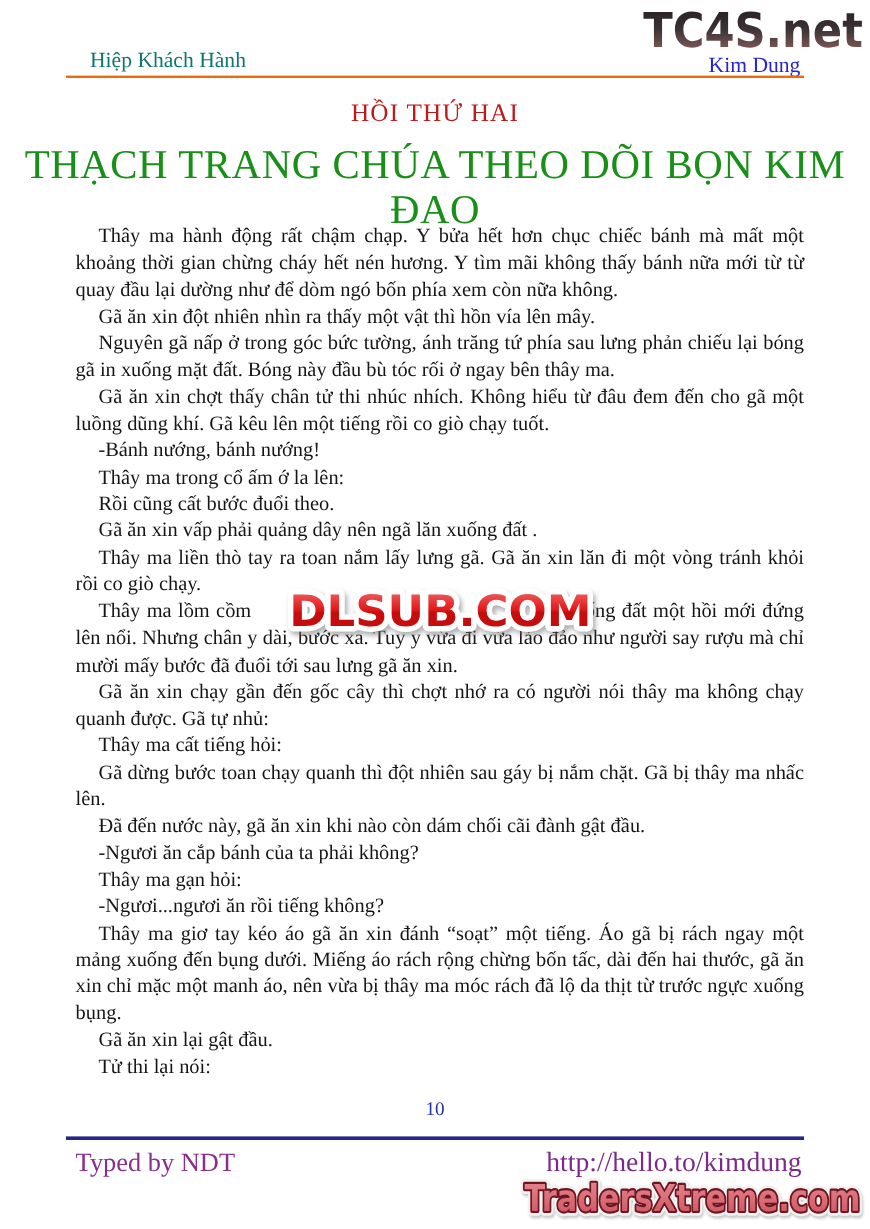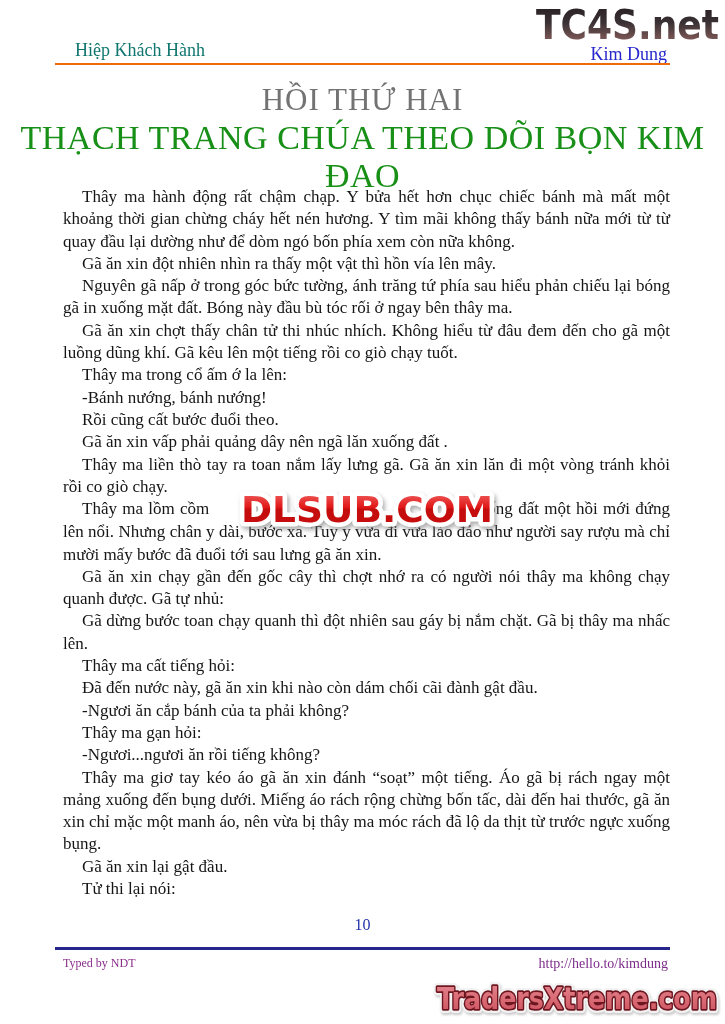--- a/index.html
+++ b/index.html
@@ -21,21 +21,21 @@
     font-size:18px; color:#2626cc;text-align:center;
   }
   .header-rule {
     position:absolute; left:55px; top:63px; width:615px; height:2px;
     background:#f06a0a;
   }
 
   
   .chapter-title {
     position:absolute; top:82px; left:0; width:100%;
-    text-align:center; font-size:31px; color:#737373; letter-spacing:1px;
+    text-align:center; font-size:21px; color:#b91c1c; letter-spacing:1px;
   }
   .chapter-subtitle {
     position:absolute; top:119px; left:0; width:100%;
     text-align:center; font-size:34px; color:#189018; letter-spacing:0.5px;
   }
 
   
   .body-text {
     position:absolute; left:63px; top:186px; width:607px;
     font-size:17px; line-height:22.3px; text-align:justify;
@@ -52,25 +52,25 @@
   .page-number {
     position:absolute; top:916px; left:0; width:100%;
     text-align:center; font-size:16px; color:#2233aa;
   }
   .footer-rule {
     position:absolute; left:55px; top:947px; width:615px; height:3px;
     background:#26268c;
   }
   .typed-by {
     position:absolute; left:63px; top:956px;
-    font-size:12px; color:#8b2d8b;
+    font-size:22px; color:#8b2d8b;
   }
   .footer-url {
     position:absolute; right:57px; top:956px;
-    font-size:14px; color:#7c2a8a; text-decoration:none; cursor:pointer;
+    font-size:23px; color:#7c2a8a; text-decoration:none; cursor:pointer;
   }
   .traders-logo { position:absolute; right:2px; top:979px; }
   .traders-logo svg { filter:drop-shadow(1px 2px 1px rgba(150,150,150,0.5)); }
 </style>
 </head>
 <body>
 
 <div class="page">
 
   <div class="tc4s-logo">
@@ -88,44 +88,44 @@
   <div class="book-title">Hiệp Khách Hành</div>
   <div class="author">Kim Dung</div>
   <div class="header-rule"></div>
 
   <div class="chapter-title">HỒI THỨ HAI</div>
   <div class="chapter-subtitle">THẠCH TRANG CHÚA THEO DÕI BỌN KIM ĐAO</div>
 
   <main class="body-text">
     <p>Thây ma hành động rất chậm chạp. Y bửa hết hơn chục chiếc bánh mà mất một khoảng thời gian chừng cháy hết nén hương. Y tìm mãi không thấy bánh nữa mới từ từ quay đầu lại dường như để dòm ngó bốn phía xem còn nữa không.</p>
     <p>Gã ăn xin đột nhiên nhìn ra thấy một vật thì hồn vía lên mây.</p>
-    <p>Nguyên gã nấp ở trong góc bức tường, ánh trăng tứ phía sau hiểu phản chiếu lại bóng gã in xuống mặt đất. Bóng này đầu bù tóc rối ở ngay bên thây ma.</p>
+    <p>Nguyên gã nấp ở trong góc bức tường, ánh trăng tứ phía sau lưng phản chiếu lại bóng gã in xuống mặt đất. Bóng này đầu bù tóc rối ở ngay bên thây ma.</p>
     <p>Gã ăn xin chợt thấy chân tử thi nhúc nhích. Không hiểu từ đâu đem đến cho gã một luồng dũng khí. Gã kêu lên một tiếng rồi co giò chạy tuốt.</p>
+    <p>-Bánh nướng, bánh nướng!</p>
     <p>Thây ma trong cổ ấm ớ la lên:</p>
-    <p>-Bánh nướng, bánh nướng!</p>
     <p>Rồi cũng cất bước đuổi theo.</p>
     <p>Gã ăn xin vấp phải quảng dây nên ngã lăn xuống đất .</p>
     <p>Thây ma liền thò tay ra toan nắm lấy lưng gã. Gã ăn xin lăn đi một vòng tránh khỏi rồi co giò chạy.</p>
 
     <p><span>Thây ma lồm cồm</span><span class="dlsub"><svg width="272" height="44">
         <defs>
           <linearGradient id="g-dlsub" x1="0" y1="0" x2="0" y2="1">
             <stop offset="0%" stop-color="#f26b6b"></stop>
             <stop offset="45%" stop-color="#e11717"></stop>
             <stop offset="50%" stop-color="#c40d0d"></stop>
             <stop offset="100%" stop-color="#c90d0d"></stop>
           </linearGradient>
         </defs>
         <text x="136" y="34" text-anchor="middle" font-family="DejaVu Sans, sans-serif" font-weight="bold" font-size="36" textLength="252" lengthAdjust="spacingAndGlyphs" stroke="#ffffff" stroke-width="9" stroke-linejoin="round" fill="#ffffff">DLSUB.COM</text>
         <text x="136" y="34" text-anchor="middle" font-family="DejaVu Sans, sans-serif" font-weight="bold" font-size="36" textLength="252" lengthAdjust="spacingAndGlyphs" fill="url(#g-dlsub)">DLSUB.COM</text>
       </svg></span><span>ống đất một hồi mới đứng lên nổi. Nhưng chân y dài, bước xa. Tuy y vừa đi vừa lảo đảo như người say rượu  mà chỉ mười mấy bước đã đuổi tới sau lưng gã ăn xin.</span></p>
 
     <p>Gã ăn xin chạy gần đến gốc cây thì chợt nhớ ra có người nói thây ma không chạy quanh được. Gã tự nhủ:</p>
+    <p>Thây ma cất tiếng hỏi:</p>
     <p>Gã dừng bước toan chạy quanh thì đột nhiên sau gáy bị nắm chặt. Gã bị thây ma nhấc lên.</p>
-    <p>Thây ma cất tiếng hỏi:</p>
     <p>Đã đến nước này, gã ăn xin khi nào còn dám chối cãi đành gật đầu.</p>
     <p>-Ngươi ăn cắp bánh của ta phải không?</p>
     <p>Thây ma gạn hỏi:</p>
     <p>-Ngươi...ngươi ăn rồi tiếng không?</p>
     <p>Thây ma giơ tay kéo áo gã ăn xin đánh “soạt” một tiếng. Áo gã bị rách ngay một mảng xuống đến bụng dưới. Miếng áo rách rộng chừng bốn tấc, dài đến hai thước, gã ăn xin chỉ mặc một manh áo, nên vừa bị thây ma móc rách đã lộ da thịt từ trước ngực xuống bụng.</p>
     <p>Gã ăn xin lại gật đầu.</p>
     <p>Tử thi lại nói:</p>
   </main>
 
   <div class="page-number">10</div>

